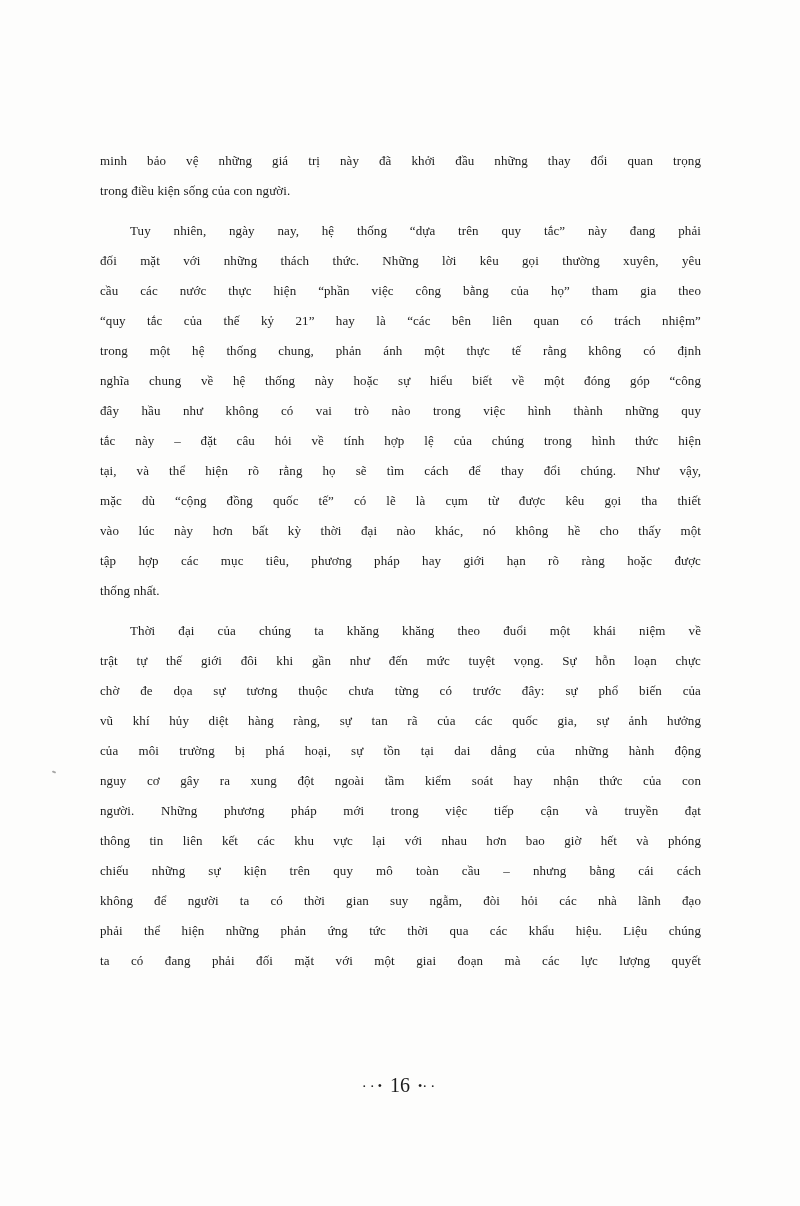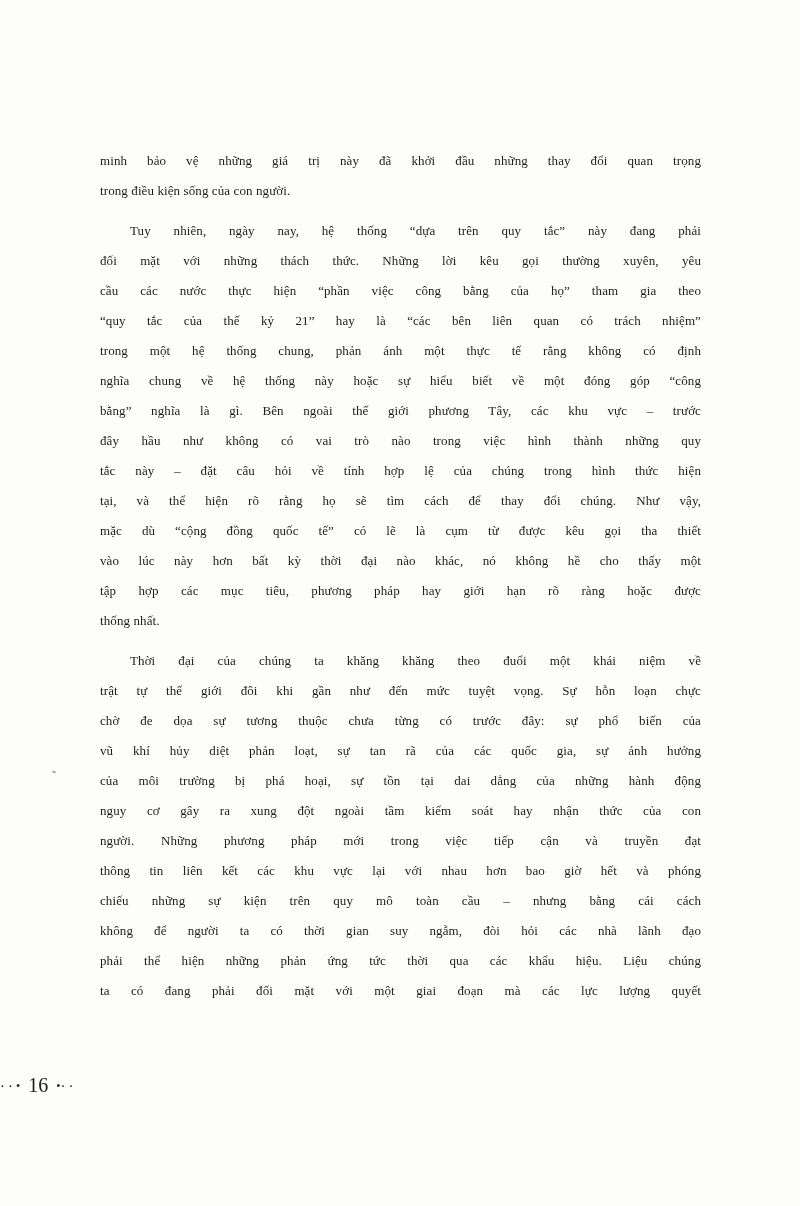--- a/index.html
+++ b/index.html
@@ -42,20 +42,21 @@
     text-indent: 30px;
   }
   .line.para-gap {
     margin-top: 10px;
   }
   .footer {
     position: absolute;
     left: 0;
     top: 1070px;
     width: 100%;
+    text-align: center;
     font-size: 20px;
     line-height: 30px;
     color: #1c1c1c;
   }
   .footer .small-dots {
     font-size: 15px;
     letter-spacing: 3px;
     vertical-align: 1px;
   }
   .footer .big-dot {
@@ -83,32 +84,31 @@
 
   <div class="text-block" id="text-block">
       <div class="line">minh bảo vệ những giá trị này đã khởi đầu những thay đổi quan trọng</div>
       <div class="line flush">trong điều kiện sống của con người.</div>
       <div class="line indent para-gap">Tuy nhiên, ngày nay, hệ thống “dựa trên quy tắc” này đang phải</div>
       <div class="line">đối mặt với những thách thức. Những lời kêu gọi thường xuyên, yêu</div>
       <div class="line">cầu các nước thực hiện “phần việc công bằng của họ” tham gia theo</div>
       <div class="line">“quy tắc của thế kỷ 21” hay là “các bên liên quan có trách nhiệm”</div>
       <div class="line">trong một hệ thống chung, phản ánh một thực tế rằng không có định</div>
       <div class="line">nghĩa chung về hệ thống này hoặc sự hiểu biết về một đóng góp “công</div>
-      <div class="line">bằng” nghĩa là gì. Bên ngoài thế giới phương Tây, các khu vực – trước</div>
       <div class="line">đây hầu như không có vai trò nào trong việc hình thành những quy</div>
       <div class="line">tắc này – đặt câu hỏi về tính hợp lệ của chúng trong hình thức hiện</div>
       <div class="line">tại, và thể hiện rõ rằng họ sẽ tìm cách để thay đổi chúng. Như vậy,</div>
       <div class="line">mặc dù “cộng đồng quốc tế” có lẽ là cụm từ được kêu gọi tha thiết</div>
       <div class="line">vào lúc này hơn bất kỳ thời đại nào khác, nó không hề cho thấy một</div>
       <div class="line">tập hợp các mục tiêu, phương pháp hay giới hạn rõ ràng hoặc được</div>
       <div class="line flush">thống nhất.</div>
       <div class="line indent para-gap">Thời đại của chúng ta khăng khăng theo đuổi một khái niệm về</div>
       <div class="line">trật tự thế giới đôi khi gần như đến mức tuyệt vọng. Sự hỗn loạn chực</div>
       <div class="line">chờ đe dọa sự tương thuộc chưa từng có trước đây: sự phổ biến của</div>
-      <div class="line">vũ khí hủy diệt phản loạt, sự tan rã của các quốc gia, sự ảnh hưởng</div>
+      <div class="line">vũ khí hủy diệt hàng ràng, sự tan rã của các quốc gia, sự ảnh hưởng</div>
       <div class="line">của môi trường bị phá hoại, sự tồn tại dai dẳng của những hành động</div>
       <div class="line">nguy cơ gây ra xung đột ngoài tầm kiểm soát hay nhận thức của con</div>
       <div class="line">người. Những phương pháp mới trong việc tiếp cận và truyền đạt</div>
       <div class="line">thông tin liên kết các khu vực lại với nhau hơn bao giờ hết và phóng</div>
       <div class="line">chiếu những sự kiện trên quy mô toàn cầu – nhưng bằng cái cách</div>
       <div class="line">không để người ta có thời gian suy ngẫm, đòi hỏi các nhà lãnh đạo</div>
       <div class="line">phải thể hiện những phản ứng tức thời qua các khẩu hiệu. Liệu chúng</div>
       <div class="line">ta có đang phải đối mặt với một giai đoạn mà các lực lượng quyết</div>
     </div>
 

